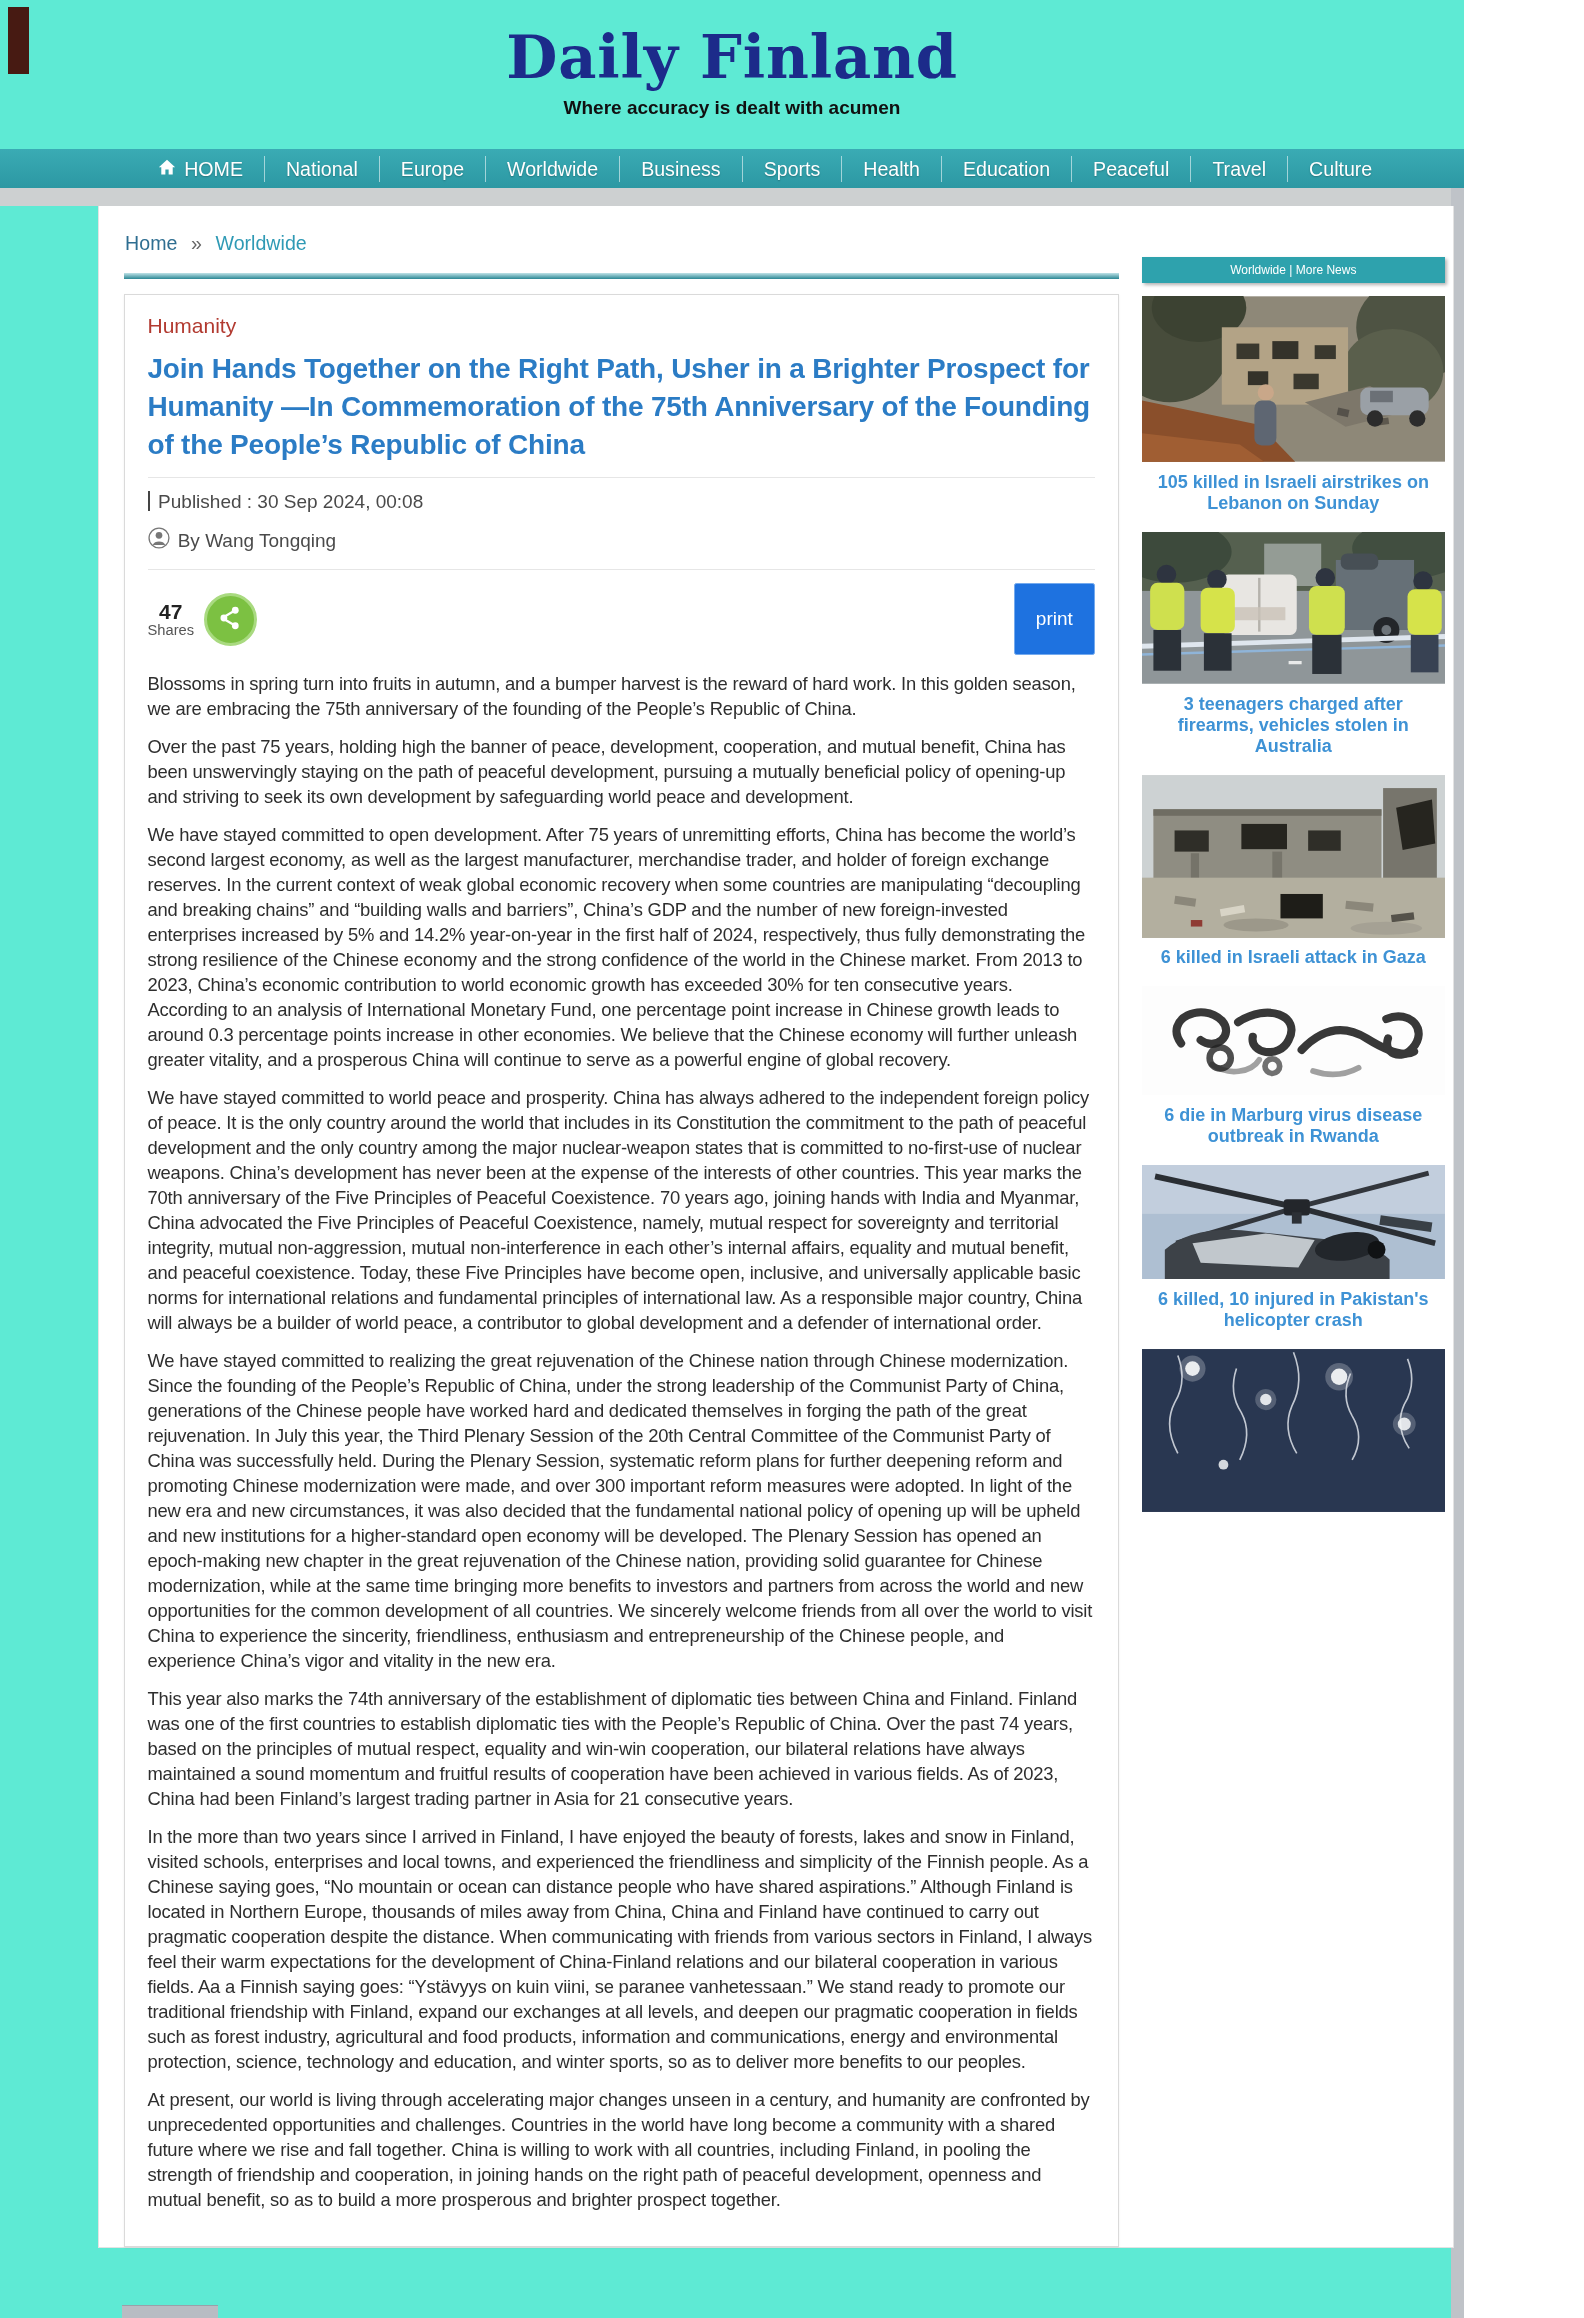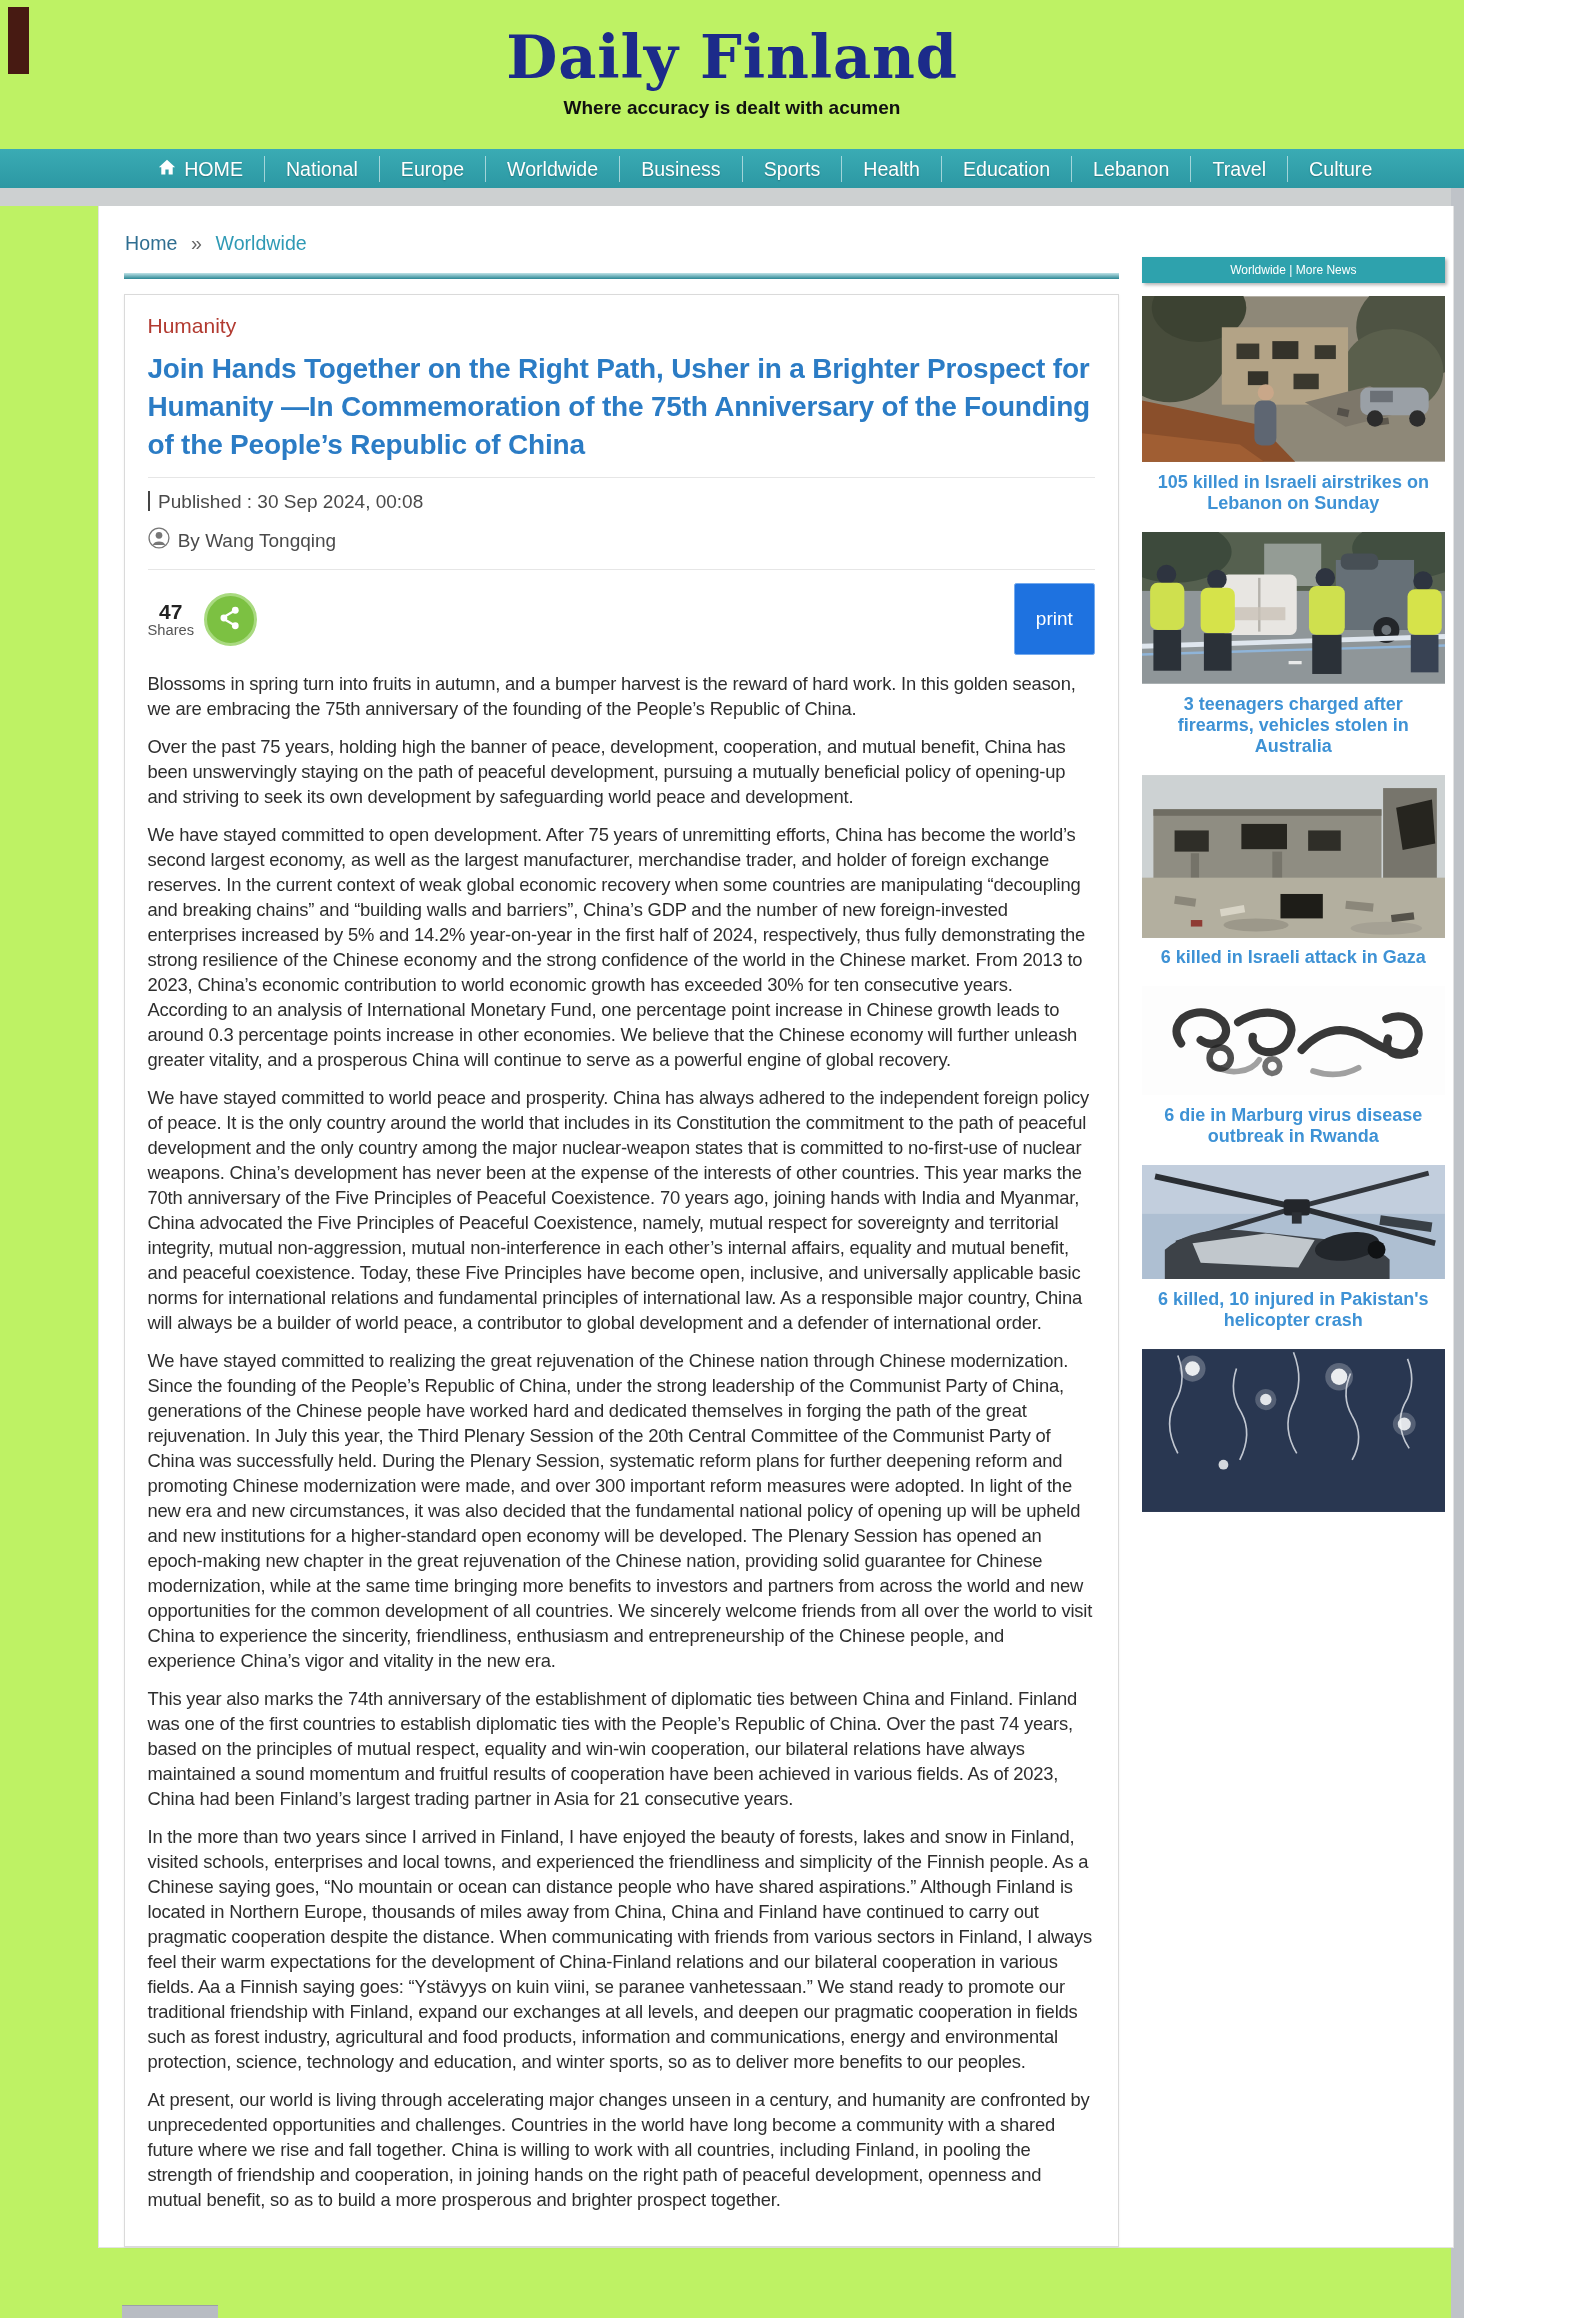--- a/index.html
+++ b/index.html
@@ -1,17 +1,17 @@
 <!DOCTYPE html>
 <html style="font-size:13px"><head>
 <meta charset="utf-8">
 <style>
   html,body{margin:0;padding:0;}
   body{font-family:"Liberation Sans",sans-serif;background:#fff;}
-  .page{position:relative;width:1464px;height:2319px;background:#bef264;overflow:hidden;}
+  .page{position:relative;width:1464px;height:2319px;background:#5eead4;overflow:hidden;}
 
   
   .accent-block{position:absolute;left:8.2px;top:6.5px;width:21px;height:67px;background:#471a12;}
 
   
   .masthead{height:149px;text-align:center;}
   .brand{font-family:"DejaVu Serif",serif;font-weight:700;font-size:59px;color:#1c2b8a;line-height:1;padding-top:28px;letter-spacing:0.8px;}
   .tagline{font-size:19px;font-weight:700;color:#101010;margin-top:9.8px;}
 
   
@@ -94,21 +94,21 @@
     <div class="nav-item">
         <span>Sports</span>
       </div>
     <div class="nav-item">
         <span>Health</span>
       </div>
     <div class="nav-item">
         <span>Education</span>
       </div>
     <div class="nav-item">
-        <span>Lebanon</span>
+        <span>Peaceful</span>
       </div>
     <div class="nav-item">
         <span>Travel</span>
       </div>
     <div class="nav-item">
         <span>Culture</span>
       </div>
   </nav>
   <div class="sub-strip"></div>
 

